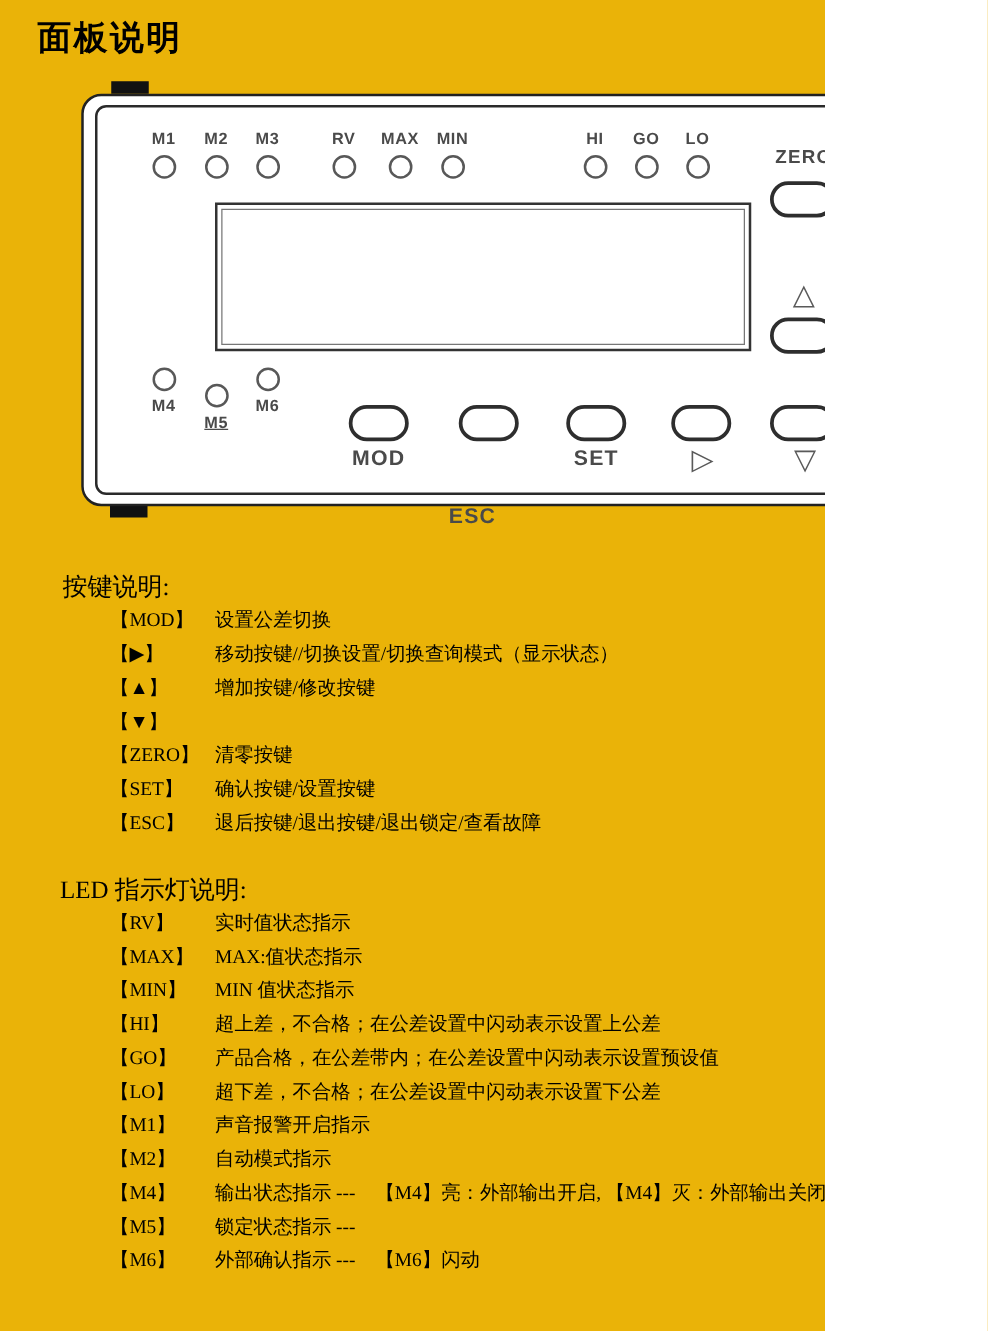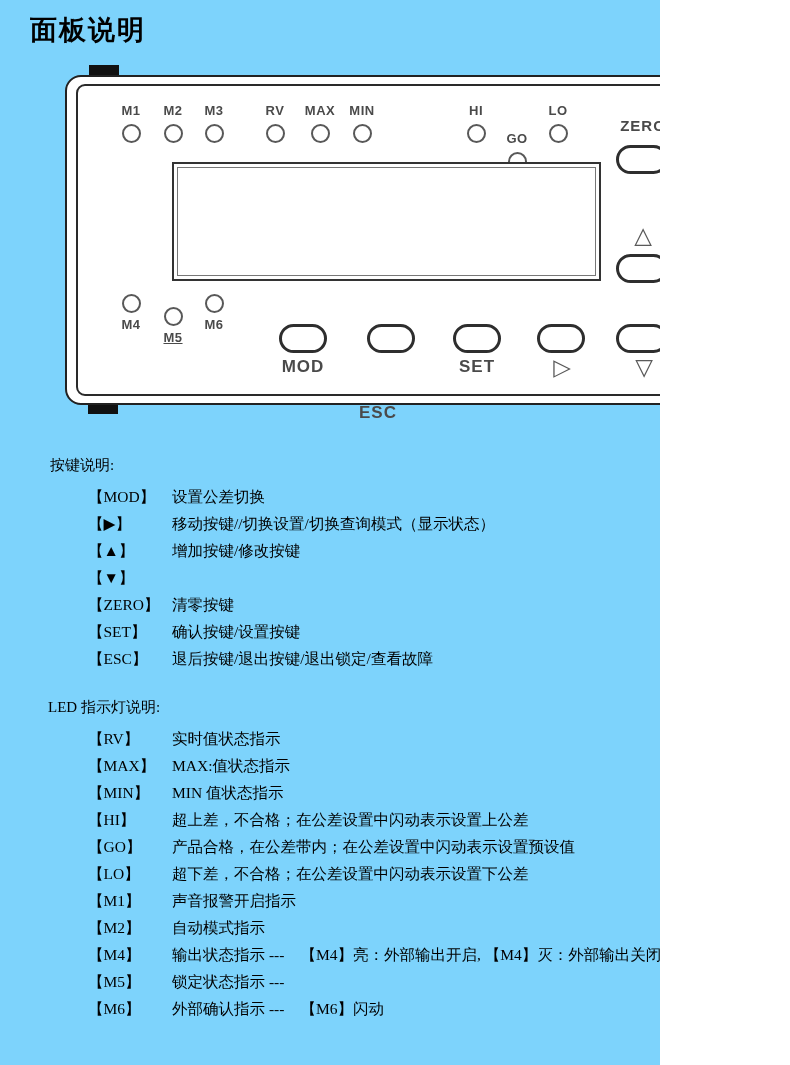--- a/index.html
+++ b/index.html
@@ -1,16 +1,16 @@
 <!DOCTYPE html>
 <html><head>
 <meta charset="utf-8">
 <style>
   html,body { margin:0; padding:0; background:#fff; }
-  #page { position:relative; width:660px; height:1065px; background:#7dd3fc; overflow:hidden;
+  #page { position:relative; width:660px; height:1065px; background:#eab308; overflow:hidden;
           font-family:"Liberation Sans","DejaVu Sans",sans-serif; color:#111; }
 
   .doc-title { position:absolute; left:30px; top:12px; font-size:27px; font-weight:bold; color:#000;
                font-family:"Liberation Sans","DejaVu Sans",sans-serif; letter-spacing:2px; }
 
   
   .tab { position:absolute; width:30px; height:10px; background:#111; }
   .panel-outer { position:absolute; left:65px; top:75px; width:671px; height:330px;
                  border:2px solid #222; border-radius:16px; box-sizing:border-box; background:#fff; }
   .panel-inner { position:absolute; left:76px; top:84px; width:649px; height:312px;
@@ -28,21 +28,21 @@
   .btn { position:absolute; width:48px; height:29px; border:3px solid #2e2e2e; border-radius:15px;
          box-sizing:border-box; background:#fff; }
   .btn.wide { width:52px; }
   .btn-label { position:absolute; width:60px; text-align:center; font-size:17px; font-weight:600;
                color:#4a4a4a; letter-spacing:1px; }
   .tri { position:absolute; width:32px; text-align:center; font-size:23px; color:#5a5a5a; line-height:1; }
   .zero-label { position:absolute; left:611px; top:117px; width:64px; text-align:center;
                 font-size:15px; font-weight:600; color:#4a4a4a; letter-spacing:1px; }
 
   
-  .sec-heading { position:absolute; font-size:15px; color:#000;
+  .sec-heading { position:absolute; font-size:20px; color:#000;
                  font-family:"Liberation Serif","DejaVu Serif",serif; }
   .rows { position:absolute; font-family:"Liberation Serif","DejaVu Serif",serif; font-size:15.5px; }
   .trow { display:flex; height:27px; line-height:27px; white-space:nowrap; }
   .trow .k { width:84px; flex:none; color:#000; }
   .trow .d1 { color:#000; }
   .trow .d2 { margin-left:16px; color:#000; }
 </style>
 </head>
 <body>
 
@@ -80,21 +80,21 @@
       <div class="led-circle"></div>
     </div>
     <div class="led-col" style="left:340px; top:103px;">
       <div class="led-label">MIN</div>
       <div class="led-circle"></div>
     </div>
     <div class="led-col" style="left:454px; top:103px;">
       <div class="led-label">HI</div>
       <div class="led-circle"></div>
     </div>
-    <div class="led-col" style="left:495px; top:103px;margin-top:28px;">
+    <div class="led-col" style="left:495px; top:103px;">
       <div class="led-label">GO</div>
       <div class="led-circle"></div>
     </div>
     <div class="led-col" style="left:536px; top:103px;">
       <div class="led-label">LO</div>
       <div class="led-circle"></div>
     </div>
 
     <div class="zero-label">ZERO</div>
     <div class="btn wide" style="left:616px; top:145px;"></div>

